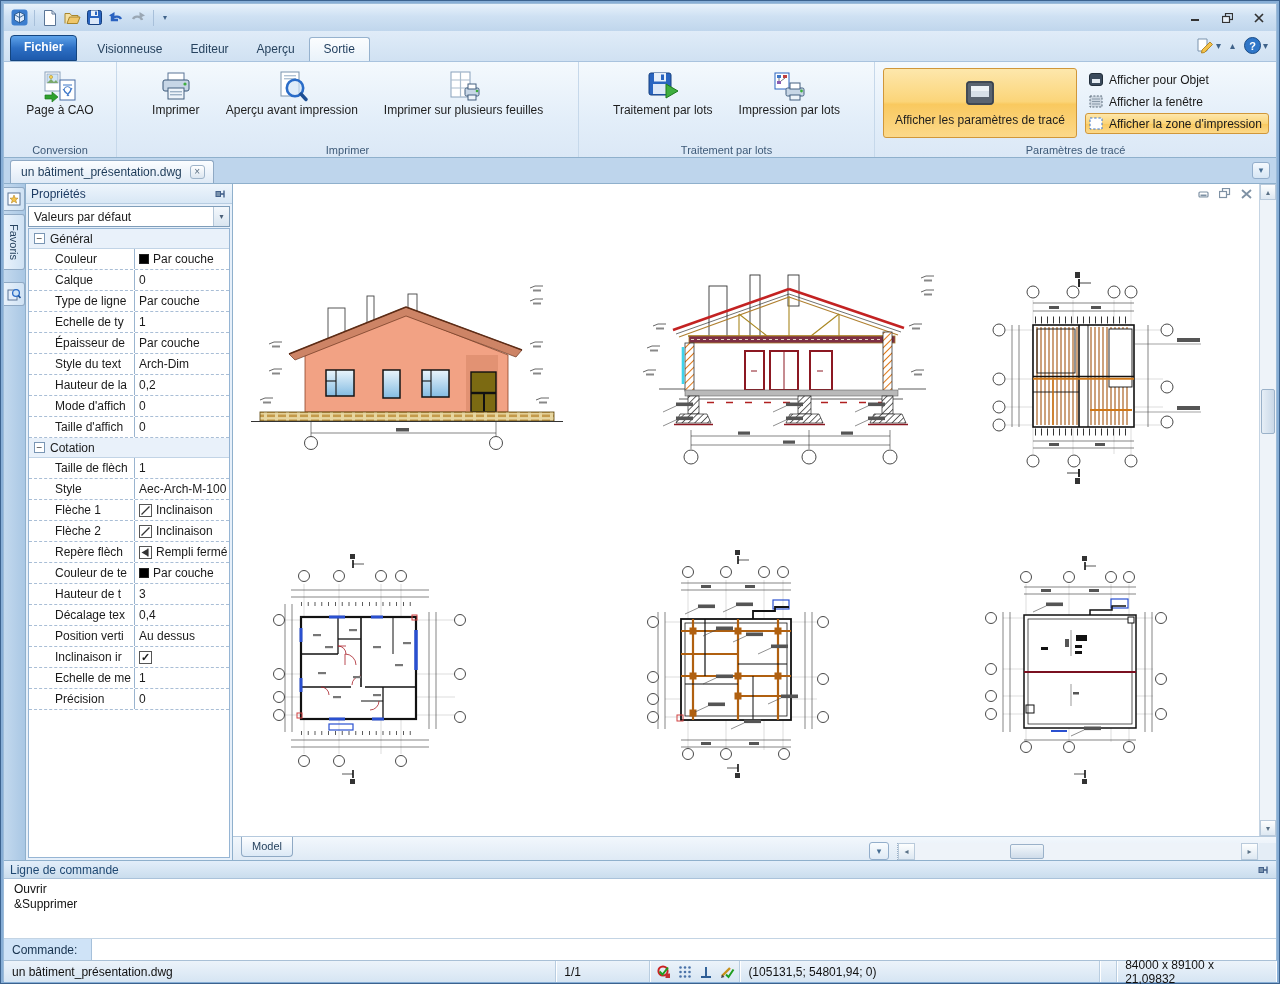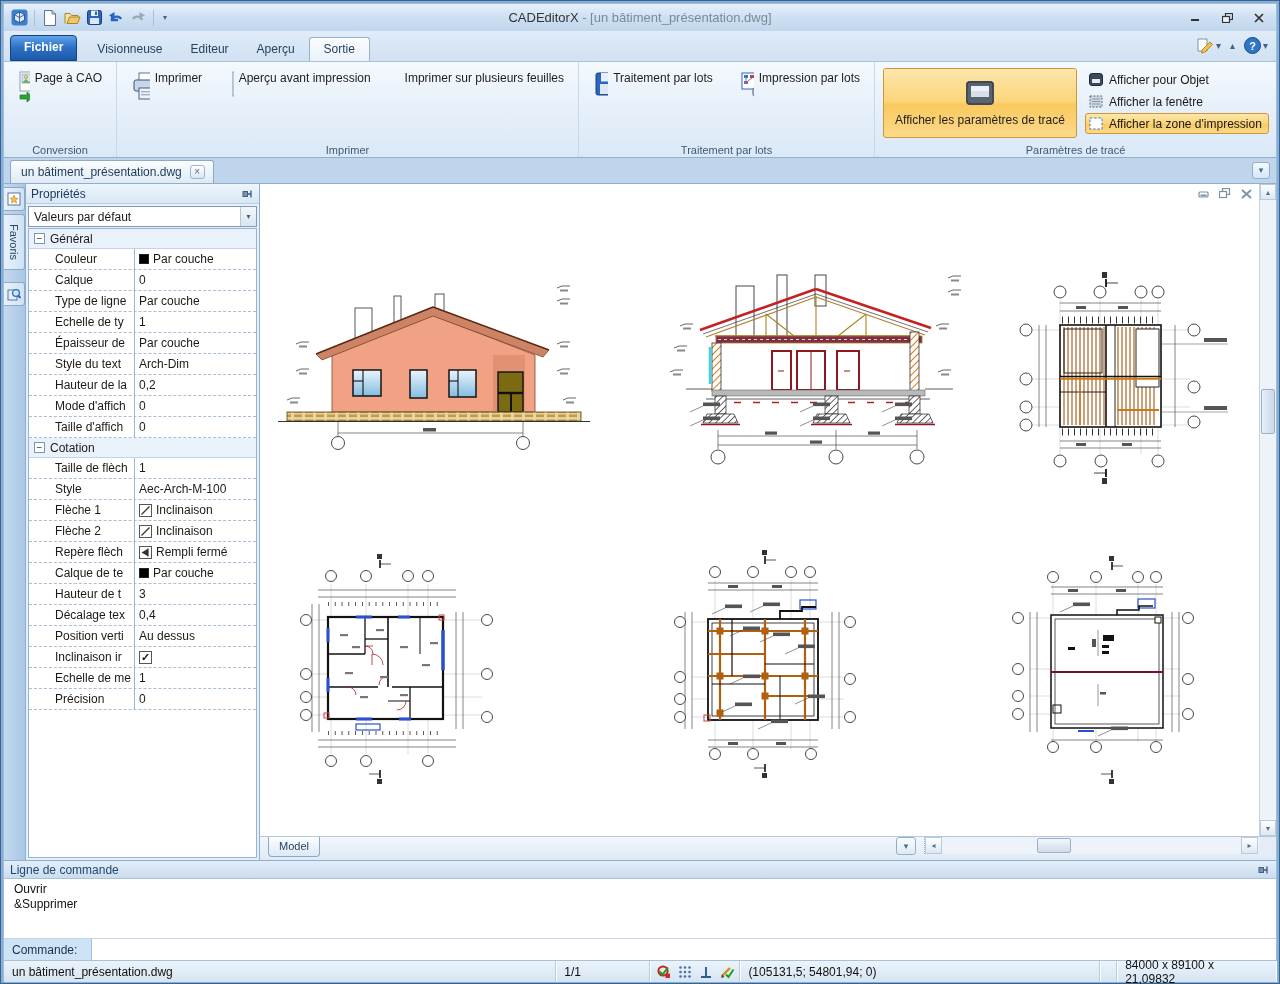--- a/index.html
+++ b/index.html
@@ -33,21 +33,21 @@
 .tabrow-right {position:absolute; right:8px; top:6px; display:flex; align-items:center; gap:9px;}
 .smallctl {display:flex; align-items:center; gap:2px; color:#40638a; font-size:10px;}
 
 
 .ribbon {position:absolute; left:0; top:58px; right:0; height:96px;
   background:linear-gradient(#f4f9fd,#e3eef9 60%,#dbe8f6); border-bottom:1px solid #8fb0cc;}
 .rgroups {display:flex; height:100%;}
 .rgroup {position:relative; height:100%; padding:4px 6px 16px; border-right:1px solid #c6d8ea;}
 .rbody {display:flex; align-items:flex-start; justify-content:center; gap:10px; height:74px;}
 .rlabel {position:absolute; bottom:1px; left:0; right:0; text-align:center; font-size:11px; color:#3e5a78;}
-.rbtn {display:flex; flex-direction:row; align-items:flex-start; gap:5px; padding:5px 8px 2px; border-radius:3px; min-width:64px;}
+.rbtn {display:flex; flex-direction:column; align-items:center; padding:5px 8px 2px; border-radius:3px; min-width:64px;}
 .rbtn .blabel {font-size:12px; color:#1e1e1e; white-space:nowrap;}
 .bigbtn {width:194px; height:70px; margin-top:2px; border:1px solid #d0973a; border-radius:3px;
   background:linear-gradient(#fde7ac,#fbd579 48%,#f9c95f 52%,#fcd98a);
   display:flex; flex-direction:column; align-items:center; justify-content:center; gap:6px;}
 .bigbtn .blabel {font-size:12px; color:#1e1e1e;}
 .checkcol {display:flex; flex-direction:column; gap:1px; padding-top:3px;}
 .checkitem {display:flex; align-items:center; gap:5px; height:21px; padding:0 6px 0 3px; border-radius:3px; border:1px solid transparent; white-space:nowrap;}
 .checkitem.sel {border:1px solid #d0973a; background:linear-gradient(#fde7ac,#fbd478 50%,#f9c95f 52%,#fcd98a);text-align:center;}
 .cicon {width:15px; height:13px; flex:none;}
 
@@ -66,21 +66,21 @@
 
 
 .leftstrip {width:22px; background:linear-gradient(90deg,#c3d9ee,#a9c7e4); border-right:1px solid #8fb0cc; display:flex; flex-direction:column; align-items:stretch;}
 .stab {width:21px; display:flex; align-items:center; justify-content:center; background:linear-gradient(90deg,#e9f2fb,#cfe2f4);
   border:1px solid #8fa9c4; border-left:none; border-radius:0 3px 3px 0; margin-top:3px;}
 .stab.icon {height:24px;}
 .stab.lab {height:56px;}
 .vtext {writing-mode:vertical-rl; font-size:11px; color:#27435f;}
 
 
-.props {width:234px; background:#e7f0fa; border-right:1px solid #8fb0cc; display:flex; flex-direction:column;}
+.props {width:207px; background:#e7f0fa; border-right:1px solid #8fb0cc; display:flex; flex-direction:column;}
 .phead {height:20px; display:flex; align-items:center; padding:0 5px; background:linear-gradient(#eef5fc,#d8e7f5);
   border-bottom:1px solid #b7cde2; color:#1e3c64;}
 .phead .pin {margin-left:auto;}
 .pcombo {margin:2px 2px 1px; height:21px; background:#fff; border:1px solid #7f9db9; display:flex; align-items:center; padding-left:5px;}
 .pcombo .arrowbtn {margin-left:auto; width:16px; height:19px; background:linear-gradient(#f4f8fc,#d9e5f0); border-left:1px solid #b4c6d8;
   font-size:8px; color:#4a6078; text-align:center; line-height:19px;}
 .pgrid {flex:1; margin:0 2px 2px; background:#fff; border:1px solid #96b5d4; overflow:hidden;}
 .prow {display:flex; align-items:center; height:21px; border-bottom:1px dashed #a9bed6; background:#fff;}
 .prow.psec {height:20px; background:#e9f1fa; border-bottom:1px solid #c2d4e6;}
 .pcollapse {width:11px; height:11px; flex:none; border:1px solid #7a96b4; background:#fff; font-size:10px; line-height:9px; text-align:center; margin:0 5px 0 5px; color:#333;}
@@ -94,21 +94,21 @@
 
 
 .canvas {flex:1; position:relative; background:#fff;}
 .drawing {position:absolute; left:0; top:0;}
 .mdictl {position:absolute; top:3px; right:22px; display:flex; gap:5px;}
 .mdibtn {width:16px; height:13px; display:flex; align-items:center; justify-content:center;}
 .vscroll {position:absolute; top:0; right:0; bottom:24px; width:17px; background:#eef3f9; border-left:1px solid #c5d4e3; display:flex; flex-direction:column;}
 .sarrow {height:16px; width:100%; background:linear-gradient(#fdfefe,#dde8f2); border:1px solid #b9cadb; color:#5a7186; font-size:8px; display:flex; align-items:center; justify-content:center;}
 .vthumb {position:absolute; left:1px; right:1px; top:205px; height:45px; background:linear-gradient(90deg,#e6eef6,#c9d8e8); border:1px solid #9ab1c9; border-radius:2px;}
 .vscroll .sarrow.down {margin-top:auto;}
-.canvasbottom {position:absolute; left:0; right:0; bottom:0; height:24px; background:linear-gradient(#f2f7fc,#dfeaf5); border-top:1px solid #b5c9dd; display:flex; align-items:flex-start;}
+.canvasbottom {position:absolute; left:0; right:0; bottom:0; height:24px; background:linear-gradient(#f2f7fc,#dfeaf5); border-top:1px solid #b5c9dd; display:flex; align-items:flex-end;}
 .modeltab {width:52px; height:20px; margin:0 0 2px 8px; background:linear-gradient(#fdfeff,#dce9f6); border:1px solid #8fa9c4; border-top:none;
   border-radius:0 0 4px 4px; text-align:center; font-size:11px; color:#27435f; line-height:18px; align-self:flex-start;}
 .chevbtn {margin-left:576px; width:20px; height:18px; border:1px solid #93aecb; border-radius:3px; background:linear-gradient(#f9fcfe,#dfeaf5);
   color:#456c92; font-size:9px; text-align:center; line-height:16px;}
 .hscroll {flex:1; height:17px; margin:0 1px 0 8px; border-left:1px dotted #9ab0c6; background:#eef3f9; display:flex; align-items:center; position:relative;}
 .hscroll .sarrow {width:17px; height:17px;}
 .hthumb {position:absolute; left:112px; width:34px; top:1px; bottom:1px; background:linear-gradient(#f2f7fb,#cfdcea); border:1px solid #9ab1c9; border-radius:2px;}
 .hspacer {flex:1;}
 .corner {width:17px; height:17px; background:#e4edf6;}
 
@@ -177,24 +177,20 @@
             </svg>
       </span>
       <span class="qicon">
         <svg width="16" height="14">
               <path d="M12 9 C11 5.5 5 4 3 8" fill="none" stroke="#9aa7b4" stroke-width="2.4"></path>
               <path d="M15 4.5 L9.5 1 L9.5 7 Z" fill="#9aa7b4"></path>
             </svg>
       </span>
       <span class="qsep"></span>
       <span class="qicon" style="width:10px;color:#40638a;font-size:8px;">▾</span>
-    </div>
-    <div class="title">
-      <span>CADEditorX</span>
-      <span class="doc">- [un bâtiment_présentation.dwg]</span>
     </div>
     <div class="winbtns">
       <span class="winbtn">
             <svg width="11" height="9">
               <rect x="1" y="6" width="8" height="2" fill="#333"></rect>
             </svg>
           </span>
       <span class="winbtn">
             <svg width="11" height="10">
               <rect x="3.5" y="0.5" width="7" height="6" fill="none" stroke="#333" stroke-width="1.2"></rect>
@@ -518,21 +514,21 @@
                   <svg width="13" height="13">
                     <rect x="0.5" y="0.5" width="12" height="12" fill="#fff" stroke="#555"></rect>
                     <path d="M2.5 6.5 L9 2.8 V10.2 Z" fill="#333"></path>
                     <line x1="9" y1="2.5" x2="9" y2="10.5" stroke="#333" stroke-width="1.2"></line>
                   </svg>
                 </span>
                 <span>Rempli fermé</span>
               </div>
             </div>
             <div class="prow pdata">
-              <div class="plab">Calque de te</div>
+              <div class="plab">Couleur de te</div>
               <div class="pval">
                 <span class="swatch" style="background: rgb(0, 0, 0);"></span>
                 <span>Par couche</span>
               </div>
             </div>
             <div class="prow pdata">
               <div class="plab">Hauteur de t</div>
               <div class="pval">
                 <span>3</span>
               </div>

